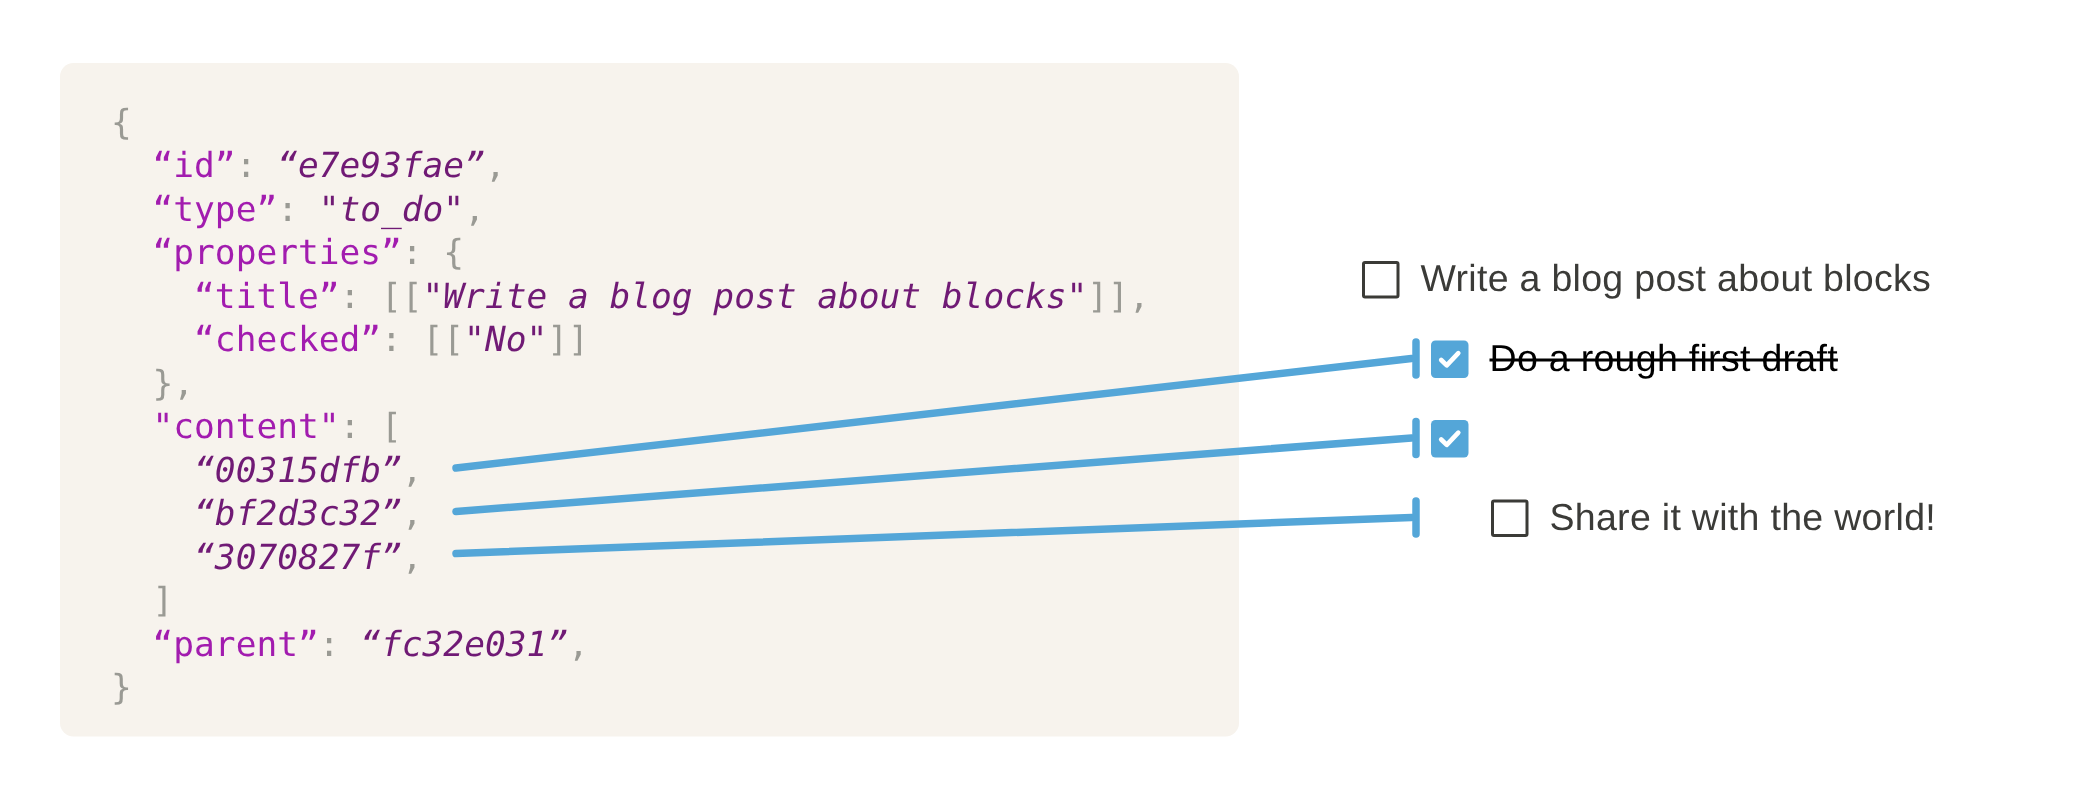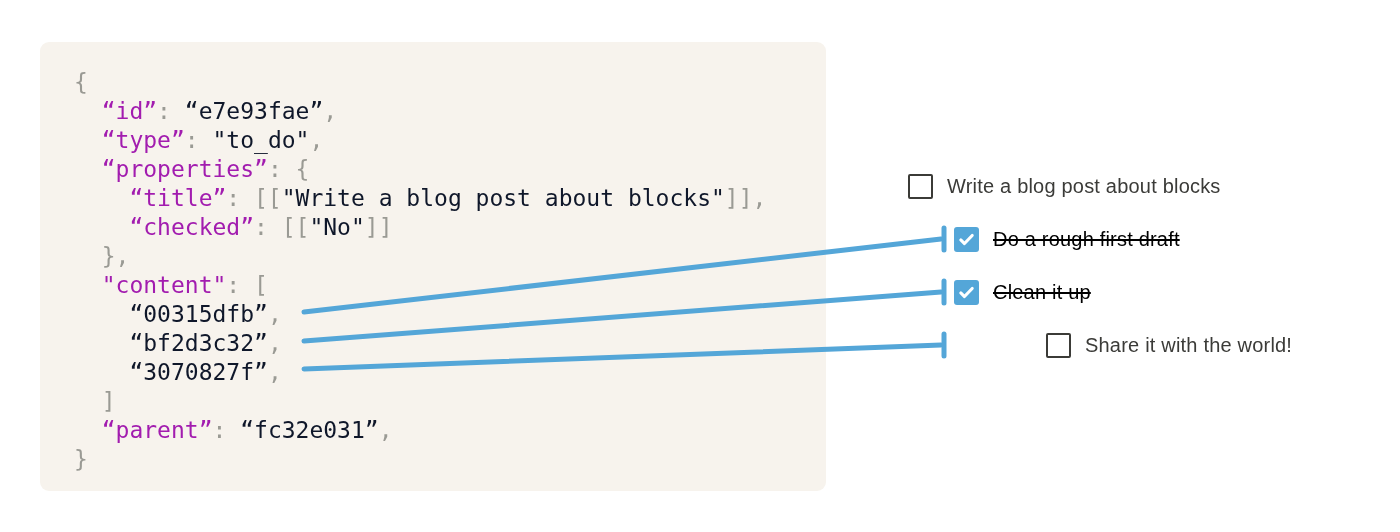--- a/index.html
+++ b/index.html
@@ -26,33 +26,33 @@
   .code {
     margin: 0;
     padding: 26px 0 0 34px;
     font-family: "DejaVu Sans Mono", monospace;
     font-size: 23px;
     line-height: 29px;
     white-space: pre;
   }
   .code-line { height: 29px; }
   .tok-key  { color: #a21caf; }
-  .tok-str  { color: #0f172a; }
+  .tok-str  { color: #701a75; font-style: italic; }
   .tok-punc { color: #9a9a94; }
 
   
   .todo-row {
     position: absolute;
     display: flex;
     align-items: center;
     gap: 14px;
     height: 26px;
   }
   .todo-row .label {
-    font-size: 20px;
+    font-size: 25px;
     color: #3b3b38;
     letter-spacing: 0.2px;
     white-space: nowrap;
   }
   .todo-row .label.struck {
     color: #000000;
     text-decoration: line-through;
     text-decoration-thickness: 2px;
   }
   .checkbox {
@@ -114,21 +114,20 @@
           </svg>
         </div>
         <span class="label struck">Do a rough first draft</span>
       </div>
       <div class="todo-row" style="top: 279px; left: 954px;">
         <div class="checkbox checked">
           <svg width="19" height="19" viewBox="0 0 16 16">
             <path d="M3.2 8.4 L6.3 11.4 L12.8 4.6" stroke="#ffffff" stroke-width="2.6" fill="none" stroke-linecap="round" stroke-linejoin="round"></path>
           </svg>
         </div>
-        <span class="label struck">Clean it up</span>
       </div>
-      <div class="todo-row" style="top: 332px; left: 1006px; padding-left: 40px;">
+      <div class="todo-row" style="top: 332px; left: 954px; padding-left: 40px;">
         <div class="checkbox"></div>
         <span class="label">Share it with the world!</span>
       </div>
     </div>
 
 </div>
 
 </body></html>

